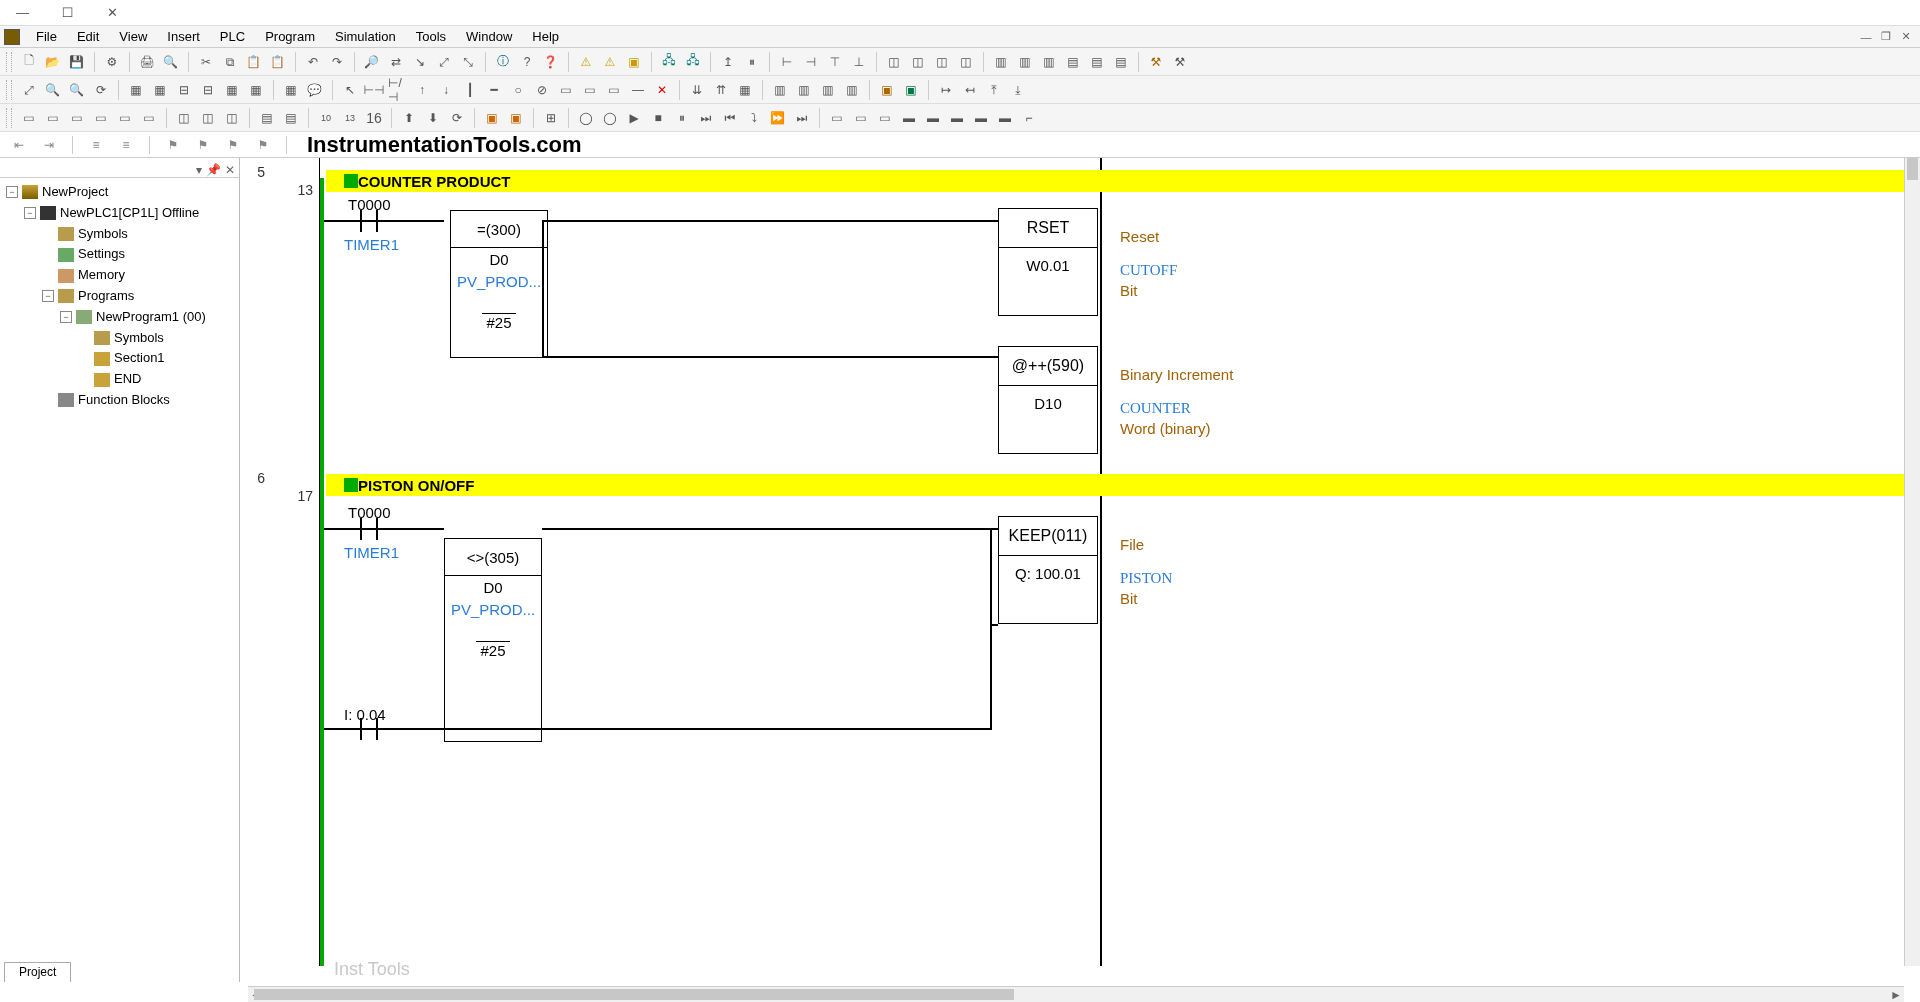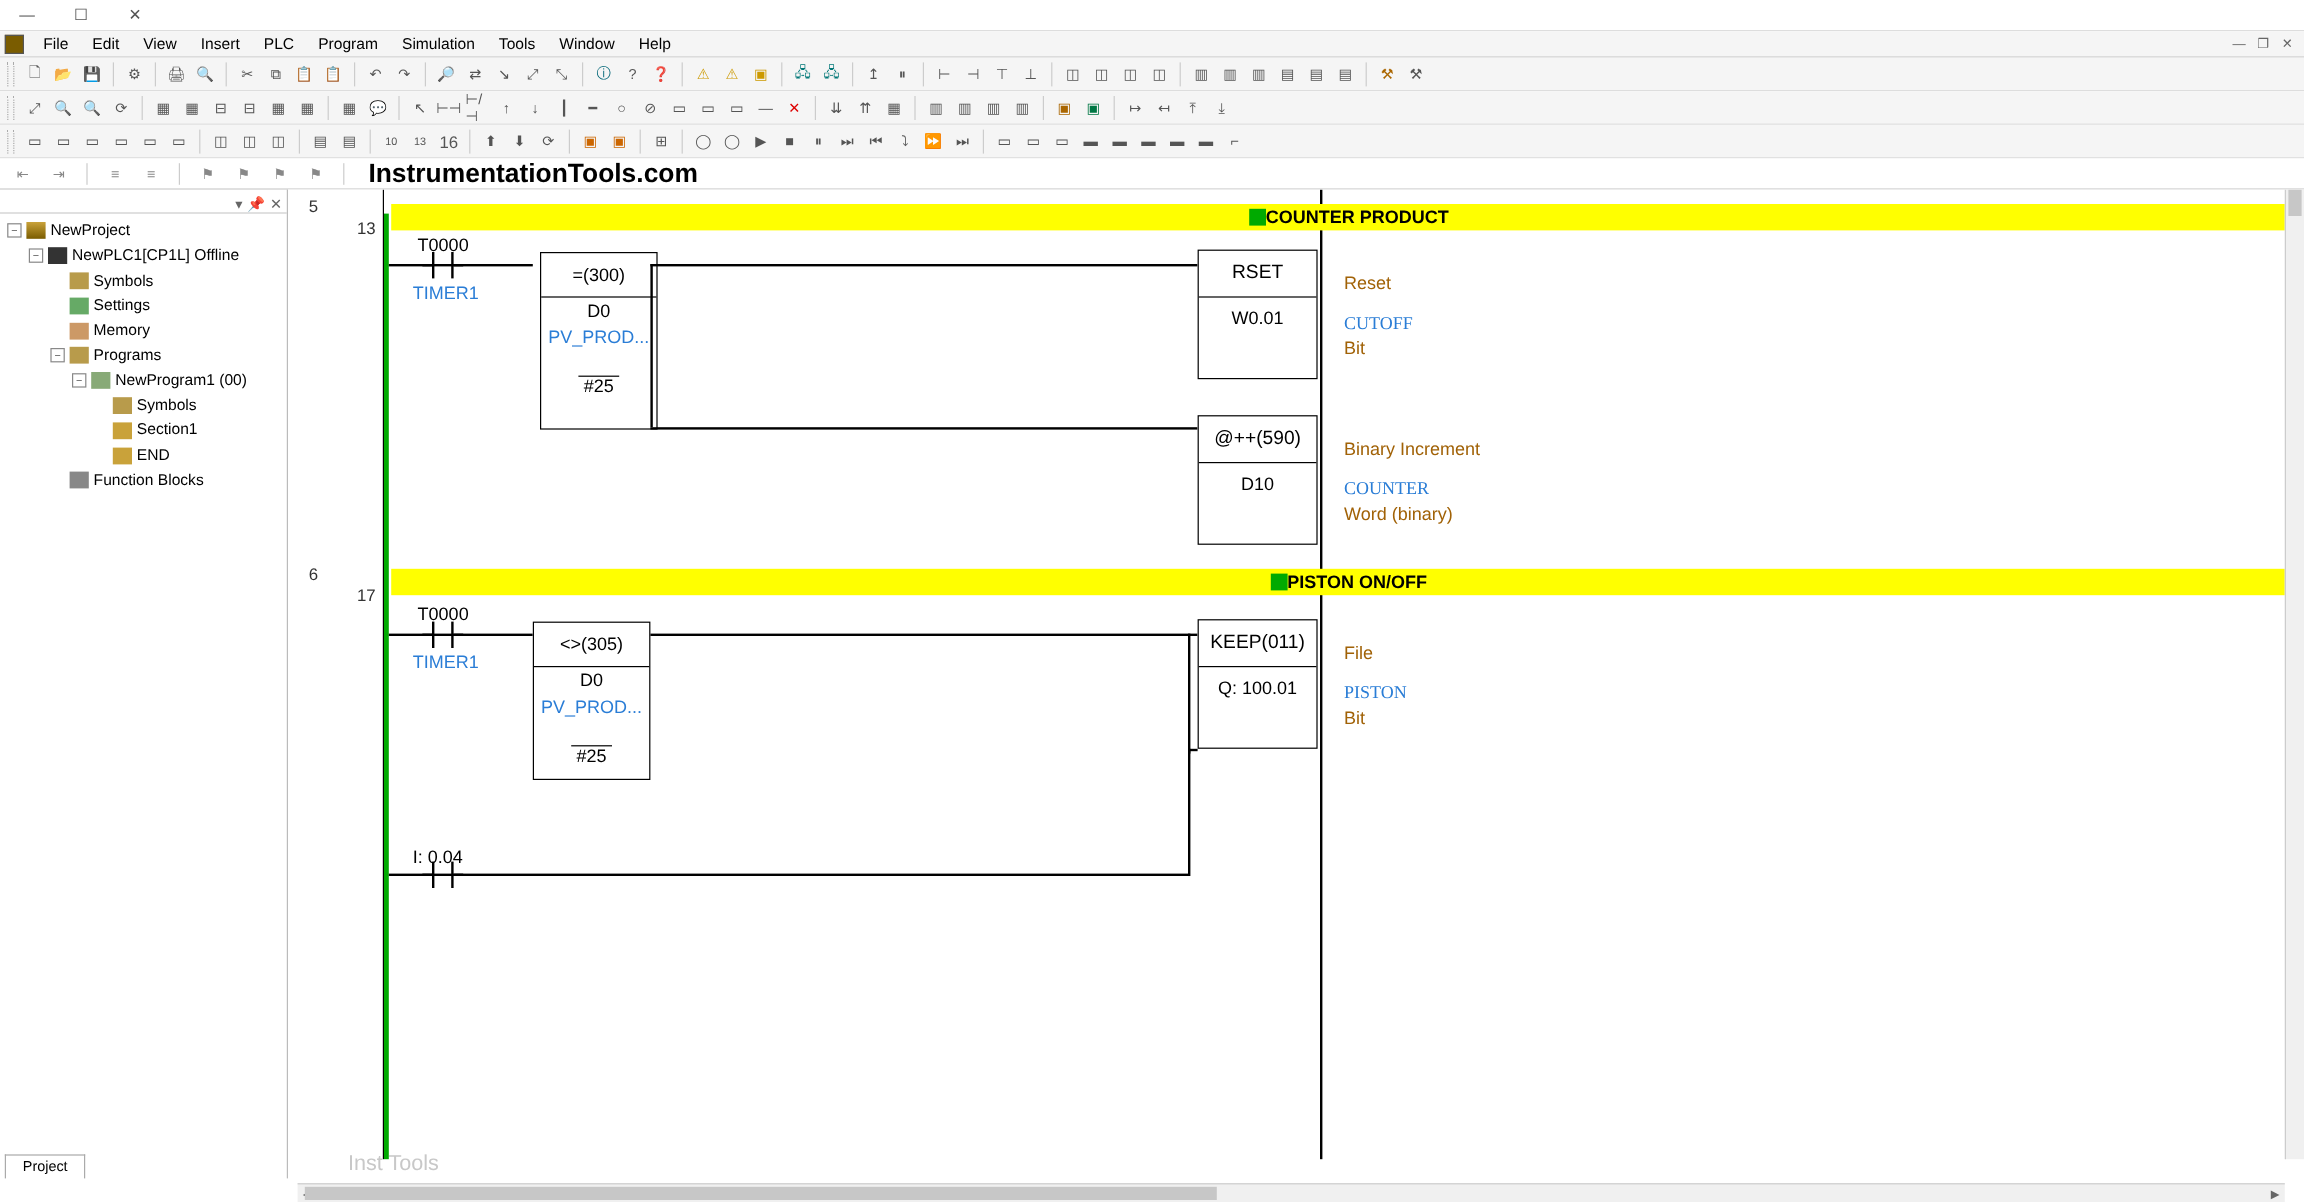--- a/index.html
+++ b/index.html
@@ -59,21 +59,21 @@
   .scroll-h .arrow { position:absolute; top:0; bottom:0; width:16px; display:flex; align-items:center; justify-content:center; color:#666; }
 
   .gutter { position:absolute; left:0; top:0; bottom:16px; width:80px; border-right:1px solid #000; background:#fff; }
   .gstep { position:absolute; right:54px; font-size:14px; color:#333; }
   .gaddr { position:absolute; right:6px; font-size:14px; color:#333; }
 
   .rung-area { position:absolute; left:80px; right:16px; top:0; bottom:16px; }
   .busL { position:absolute; left:0; top:20px; bottom:0; width:4px; background:#0a0; }
   .busR { position:absolute; left:780px; top:0; bottom:0; width:2px; background:#000; }
 
-  .rung-header { position:absolute; left:6px; right:0; height:22px; background:#ffff00; display:flex; align-items:center; gap:0; padding-left:18px;justify-content:center; }
+  .rung-header { position:absolute; left:6px; right:0; height:22px; background:#ffff00; display:flex; align-items:center; gap:0; padding-left:18px; }
   .rung-header .sq { width:14px; height:14px; background:#0a0; }
   .rung-header .txt { font-size:15px; font-weight:600; color:#000; }
 
   .wire { position:absolute; background:#000; }
 
   .contact { position:absolute; width:30px; height:22px; }
   .contact .bar { position:absolute; top:0; bottom:0; width:2px; background:#000; }
   .contact .bar.l { left:6px; } .contact .bar.r { right:6px; }
   .contact .lead { position:absolute; top:50%; height:2px; background:#000; width:8px; margin-top:-1px; }
   .contact .lead.l { left:-2px; } .contact .lead.r { right:-2px; }
@@ -88,21 +88,21 @@
   .hashnum { display:inline-block; border-top:1.5px solid #000; padding:0 4px; }
 
   .obox { position:absolute; border:1.5px solid #000; background:#fff; text-align:center; }
   .obox .top { height:38px; display:flex; align-items:center; justify-content:center; font-size:16px; }
   .obox .sep { height:1px; background:#000; width:100%; }
   .obox .bot { height:34px; display:flex; align-items:center; justify-content:center; font-size:15px; }
 
   .comment { position:absolute; font-size:15px; color:#a16207; }
   .comment.blue { color:#2a7dd6;font-family:Liberation Serif, serif; }
 
-  .gray-wm { position:absolute; font-size:18px; color:#c8c8c8; }
+  .gray-wm { position:absolute; font-size:18px; color:#c8c8c8;margin-left:44px; }
 </style>
 </head>
 <body>
 
 <div class="titlebar">
   <div class="titlebar-btns">
     <div class="titlebar-btn">—</div>
     <div class="titlebar-btn">☐</div>
     <div class="titlebar-btn">✕</div>
   </div>
@@ -472,21 +472,21 @@
       <div class="wire" style="left:4px; top:370px; width:120px; height:2px"></div>
       <span class="clabel" style="left:28px; top:346px">T0000</span>
       <div class="contact" style="left:34px; top:360px">
         <span class="lead l"></span>
           <span class="bar l"></span>
           <span class="bar r"></span>
           <span class="lead r"></span>
       </div>
       <span class="clabel blue" style="left:24px; top:386px">TIMER1</span>
 
-      <div class="fbox" style="left:124px; top:360px; width:98px; height:132px">
+      <div class="fbox" style="left:124px; top:380px; width:98px; height:204px">
         <div class="row">&lt;&gt;(305)</div>
         <div class="sep"></div>
         <div class="row" style="height:22px">D0</div>
         <div class="row blue" style="height:22px">PV_PROD...</div>
         <div class="row" style="height:60px">
             <span class="hashnum">#25</span>
           </div>
       </div>
 
       <div class="wire" style="left:222px; top:370px; width:456px; height:2px"></div>

